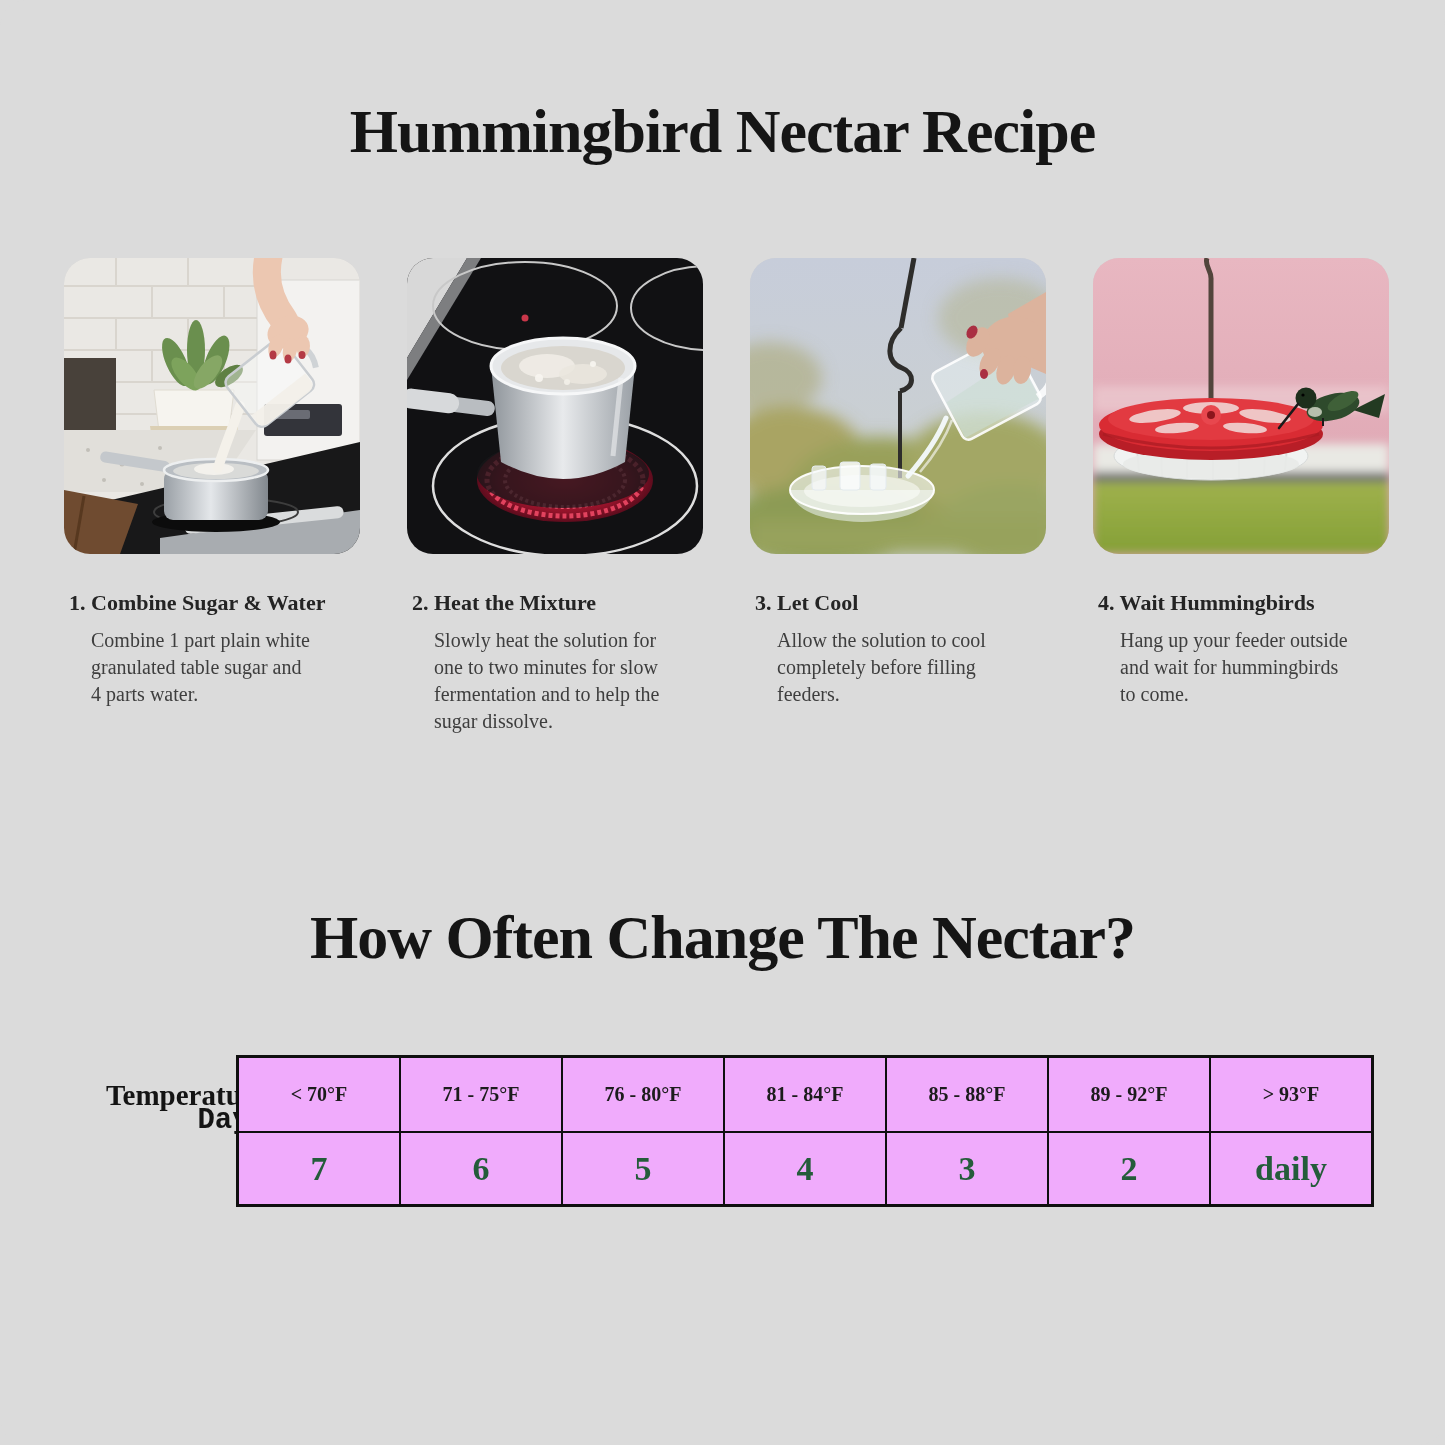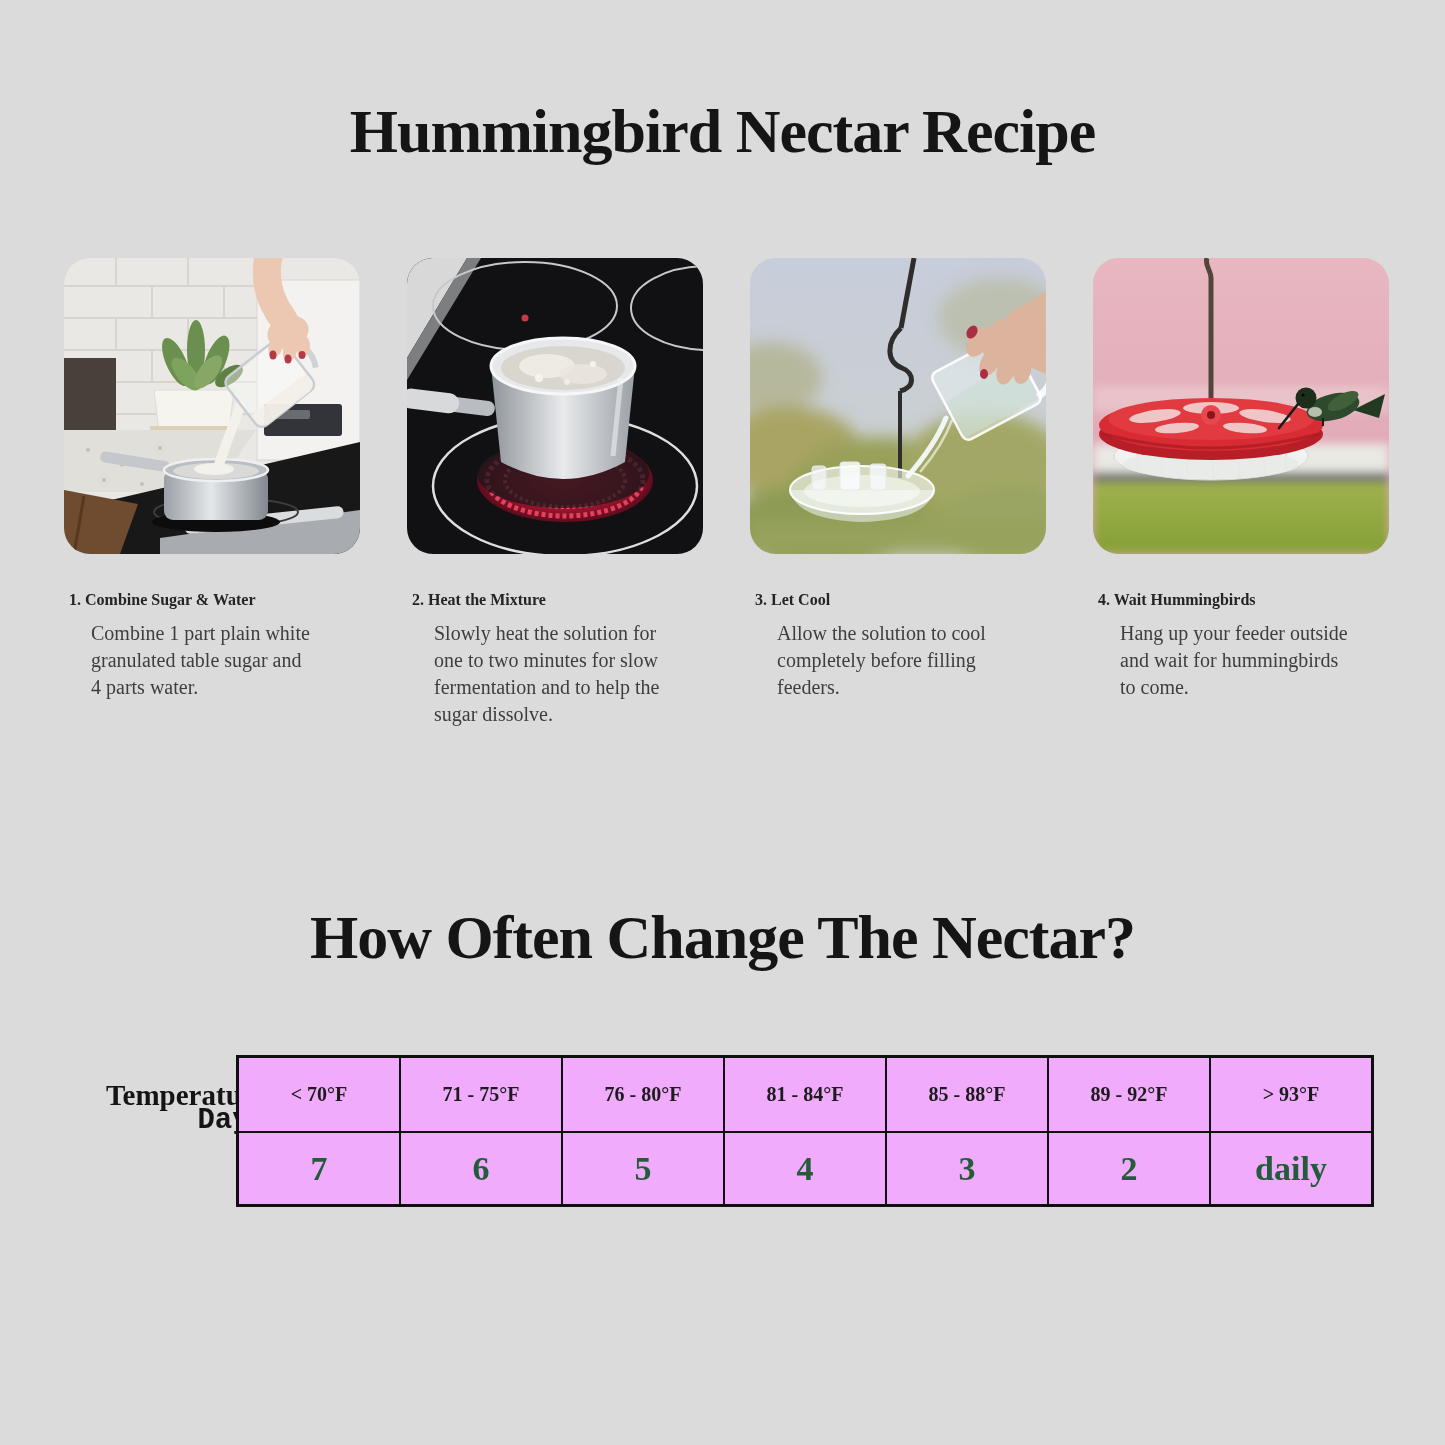--- a/index.html
+++ b/index.html
@@ -10,21 +10,21 @@
   .main-title{position:absolute;left:0;width:100%;text-align:center;margin:0;
               font-weight:700;color:#151515;line-height:1;letter-spacing:-1px;}
   #title-recipe{top:100px;font-size:62px;}
   #title-frequency{top:906px;font-size:62px;}
 
   
   .step{position:absolute;top:258px;width:305px;}
   #step-1{left:64px;} #step-2{left:407px;} #step-3{left:750px;} #step-4{left:1093px;}
   .photo{width:296px;height:296px;border-radius:26px;overflow:hidden;background:#cfcfcf;}
   .photo svg{display:block;width:100%;height:100%;}
-  .step-heading{margin:36px 0 0 5px;font-size:16px;font-weight:700;color:#242424;line-height:1.2;}
+  .step-heading{margin:36px 0 0 5px;font-size:22px;font-weight:700;color:#242424;line-height:1.2;}
   .step-body{margin:11px 0 0 27px;font-size:20px;line-height:27px;color:#3e3e3e;}
   #step-1 .step-body{max-width:224px;}
   #step-2 .step-body{max-width:241px;}
   #step-3 .step-body{max-width:241px;}
   #step-4 .step-body{max-width:230px;}
 
   
   .freq-table{position:absolute;left:236px;top:1055px;border-collapse:collapse;}
   .freq-table td{border:2.5px solid #0f0f0f;width:158px;text-align:center;vertical-align:middle;
                  background:#f0abfc;}

